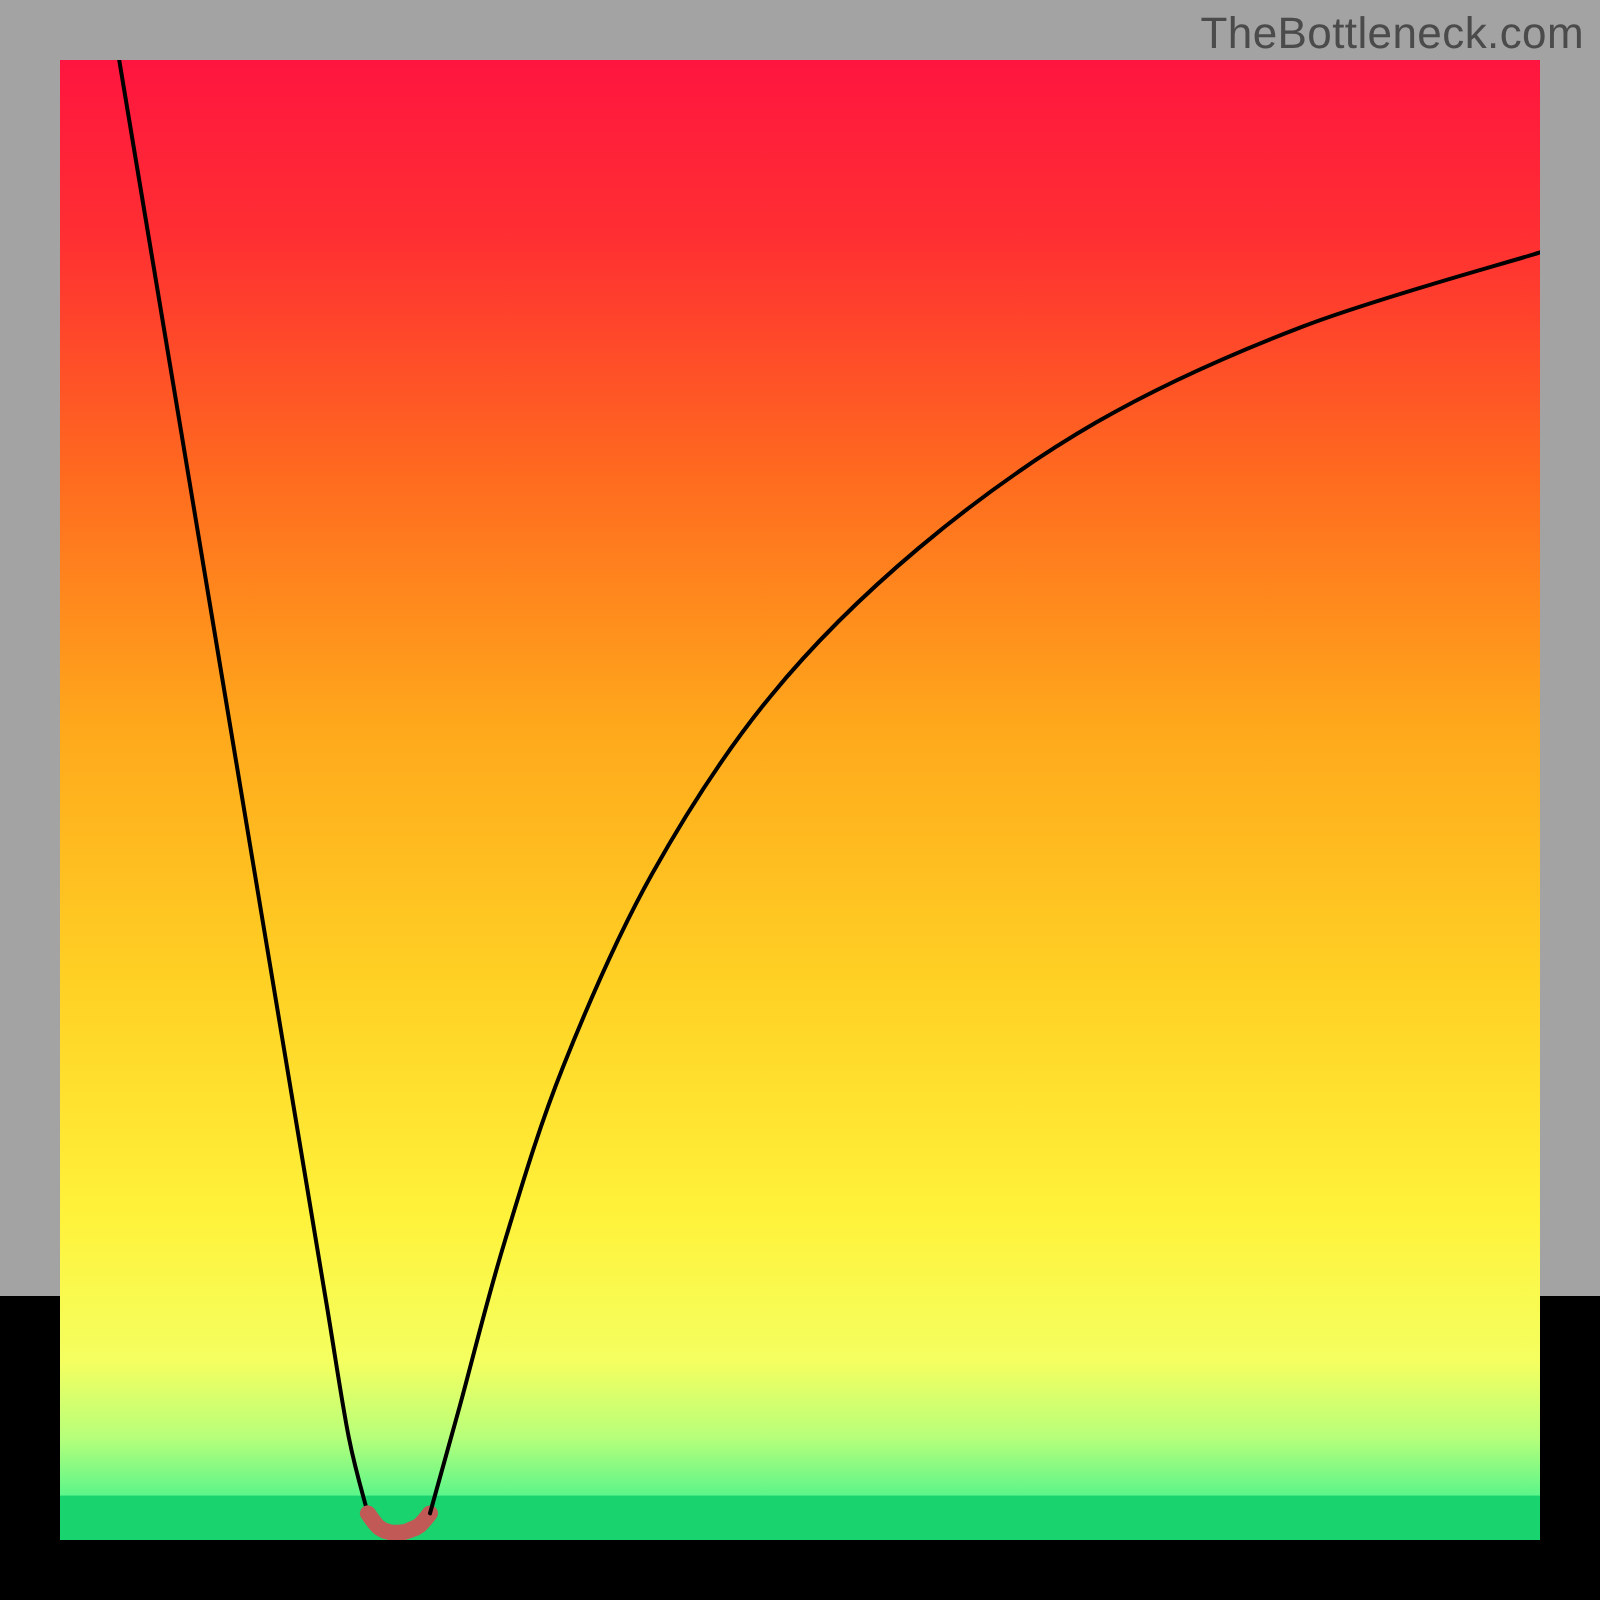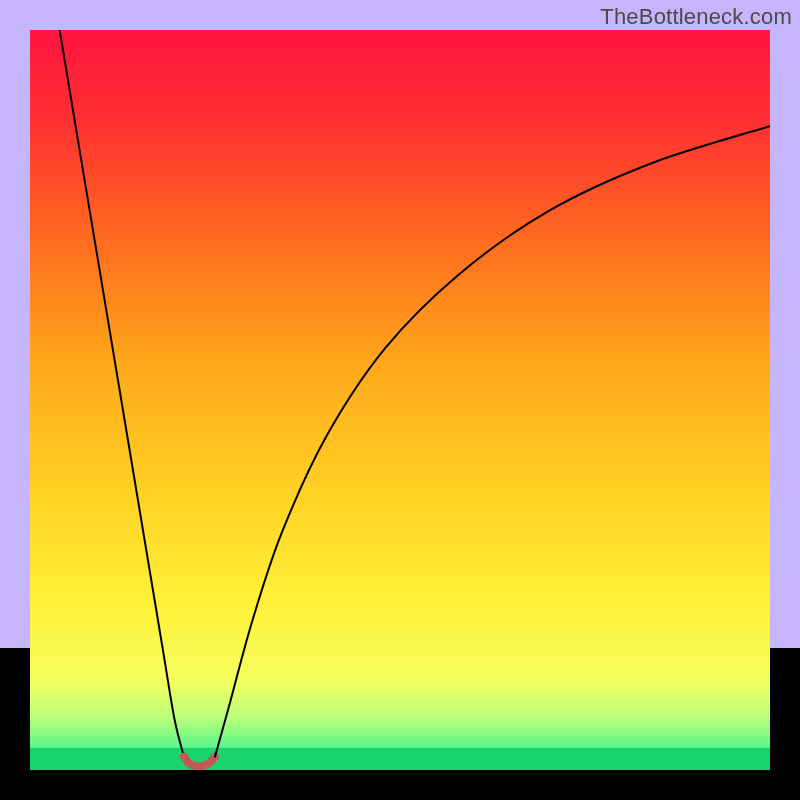--- a/index.html
+++ b/index.html
@@ -8,21 +8,21 @@
     width: 800px;
     height: 800px;
     overflow: hidden;
     background: #000;
     font-family: Arial, Helvetica, sans-serif;
   }
   .frame {
     position: absolute;
     left: 0; top: 0;
     width: 800px; height: 648px;
-    background: #c4b5fd;
+    background: #a3a3a3;
   }
   .plot {
     position: absolute;
     left: 30px;
     top: 30px;
     width: 740px;
     height: 740px;
     overflow: hidden;
   }
   .watermark {

